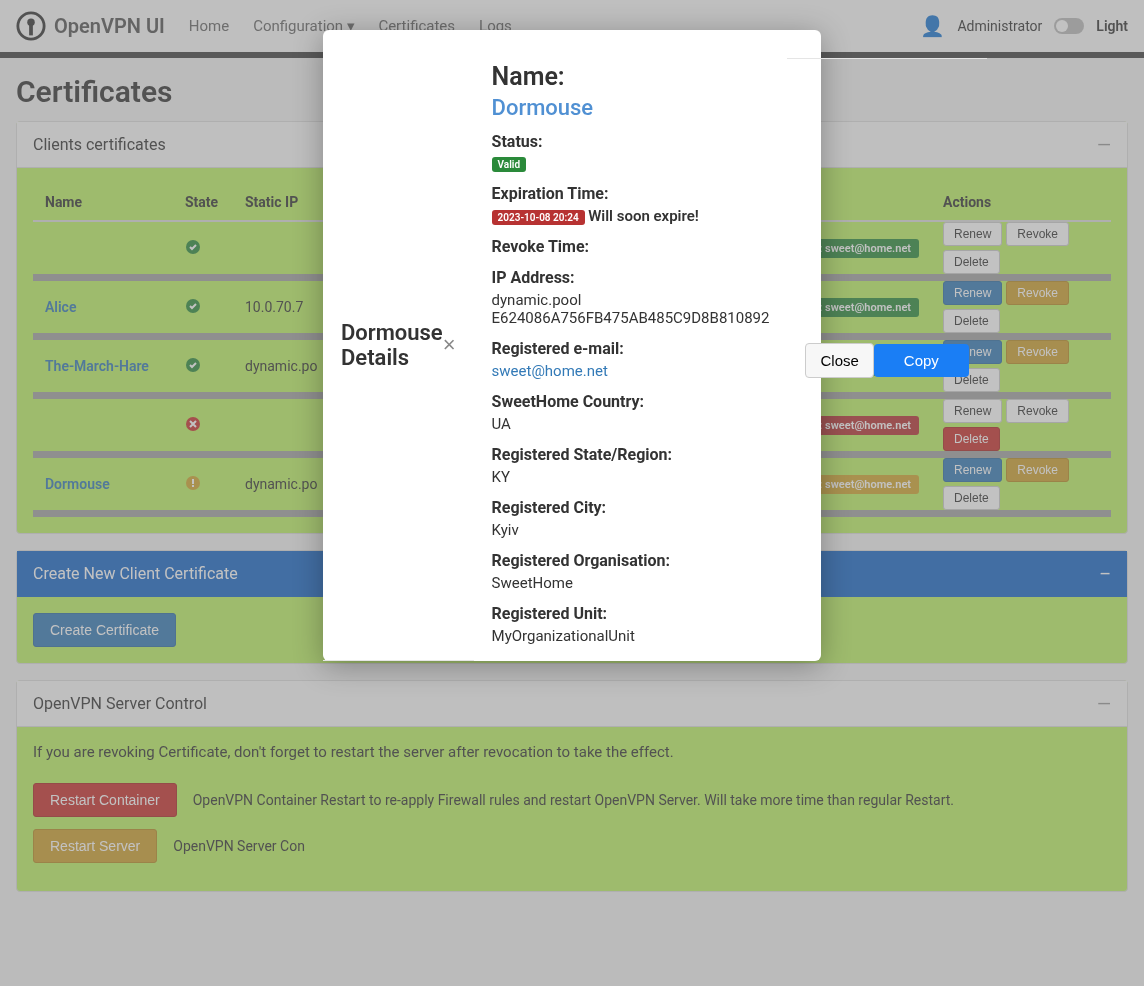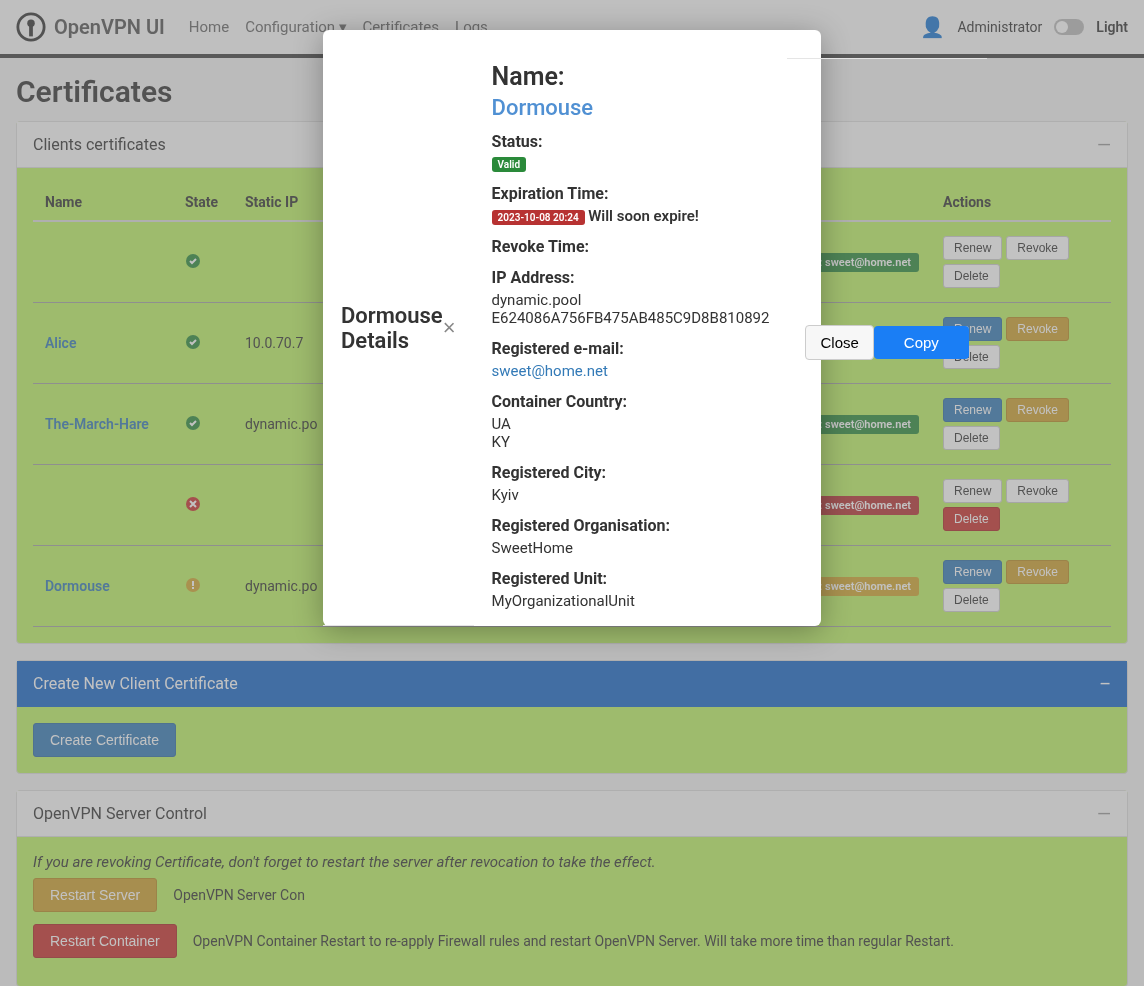--- a/index.html
+++ b/index.html
@@ -8,42 +8,42 @@
   background: #f3f3f3;
   color: #333;
   font-size: 14px;
   width: 1144px;
   height: 986px;
   overflow: hidden;
   position: relative;
 }
 .navbar {
   background: #f9f9f9;
-  border-bottom: 4px solid #404040;
+  border-bottom: 6px solid #404040;
   height: 58px;
   display: flex;
   align-items: center;
   padding: 0 16px;
 }
 .navbar-brand {
   display: flex;
   align-items: center;
   font-size: 20px;
   font-weight: 600;
   color: #555;
   margin-right: 24px;
 }
 .brand-icon {
   width: 30px;
   height: 30px;
   margin-right: 8px;
 }
 .navbar-nav {
   display: flex;
-  gap: 16px;
+  gap: 24px;
 }
 .nav-link {
   color: #666;
   text-decoration: none;
   font-size: 15px;
 }
 .navbar-right {
   margin-left: auto;
   display: flex;
   align-items: center;
@@ -65,40 +65,40 @@
 .card-header {
   padding: 12px 16px; border-bottom: 1px solid #ddd; background: #f9f9f9;
   display: flex; justify-content: space-between; align-items: center;
   font-size: 16px; color: #333;
 }
 .card-header.blue { background: #1666c7; color: #fff; border-color: #1666c7; }
 .card-collapse { color: #999; font-size: 18px; cursor: pointer; }
 .card-body { padding: 16px; }
 table { width: 100%; border-collapse: collapse; }
 th { text-align: left; padding: 10px 12px; border-bottom: 2px solid #ddd; font-weight: 700; font-size: 14px; }
-td { padding: 14px 12px; border-bottom: 1px solid #a3a3a3; vertical-align: middle; }
+td { padding: 0 12px; border-bottom: 7px solid #a3a3a3; vertical-align: middle; }
 .link { color: #337ab7; font-weight: 600; text-decoration: none; }
 .status-icon { width: 16px; height: 16px; display: inline-block; }
 .badge {
   display: inline-block; padding: 3px 8px; border-radius: 3px; font-size: 11px; font-weight: 600; color: #fff;
 }
 .badge-small { font-size: 10px; padding: 2px 6px; }
 .badge-green { background: #2a8a3a; }
 .badge-red { background: #b73232; }
 .badge-yellow { background: #d1a62e; }
 .btn {
   display: inline-block; padding: 4px 10px; font-size: 12px; border-radius: 3px;
   border: 1px solid #ccc; background: #fff; color: #333; cursor: pointer;
 }
 .btn-blue { background: #337ab7; border-color: #2e6da4; color: #fff; }
 .btn-yellow { background: #cea02f; border-color: #b88d24; color: #fff; }
 .btn-red { background: #c9302c; border-color: #ac2925; color: #fff; }
 .btn-md { padding: 8px 16px; font-size: 14px; }
 .actions { display: flex; gap: 4px; flex-wrap: wrap; }
-.server-text { margin-bottom: 7px; font-size: 15px; color: #333; font-style: italic; }
+.server-text { margin-bottom: 22px; font-size: 15px; color: #333; }
 .server-row { display: flex; align-items: center; gap: 16px; margin-bottom: 12px; }
 .modal-backdrop {
   position: absolute; inset: 0;
   background: rgba(120,120,120,0.45);
   display: flex; justify-content: center; align-items: flex-start;
 }
 .modal {
   background: #fff; border-radius: 6px; width: 498px;
   margin-top: 30px;
   box-shadow: 0 5px 30px rgba(0,0,0,0.3);
@@ -269,26 +269,26 @@
   </div>
 
   <div class="card">
     <div class="card-header">
       <span>OpenVPN Server Control</span>
       <span class="card-collapse">—</span>
     </div>
     <div class="card-body">
       <p class="server-text">If you are revoking Certificate, don't forget to restart the server after revocation to take the effect.</p>
       <div class="server-row">
+        <button class="btn btn-red btn-md">Restart Container</button>
+        <span>OpenVPN Container Restart to re-apply Firewall rules and restart OpenVPN Server. Will take more time than regular Restart.</span>
+      </div>
+      <div class="server-row">
         <button class="btn btn-yellow btn-md">Restart Server</button>
         <span>OpenVPN Server Con</span>
-      </div>
-      <div class="server-row">
-        <button class="btn btn-red btn-md">Restart Container</button>
-        <span>OpenVPN Container Restart to re-apply Firewall rules and restart OpenVPN Server. Will take more time than regular Restart.</span>
       </div>
     </div>
   </div>
 </div>
 
 <div class="modal-backdrop">
   <div class="modal">
     <div class="modal-header">
       <span class="modal-title">Dormouse Details</span>
       <button class="modal-close">×</button>
@@ -309,23 +309,24 @@
       <h5>Revoke Time:</h5>
 
       <h5>IP Address:</h5>
       <div class="value">dynamic.pool</div>
 
       <div class="value">E624086A756FB475AB485C9D8B810892</div>
 
       <h5>Registered e-mail:</h5>
       <div class="value email-link">sweet@home.net</div>
 
-      <h5>Container Country:</h5>
+      <h5>SweetHome Country:</h5>
       <div class="value">UA</div>
 
+      <h5>Registered State/Region:</h5>
       <div class="value">KY</div>
 
       <h5>Registered City:</h5>
       <div class="value">Kyiv</div>
 
       <h5>Registered Organisation:</h5>
       <div class="value">SweetHome</div>
 
       <h5>Registered Unit:</h5>
       <div class="value">MyOrganizationalUnit</div>

